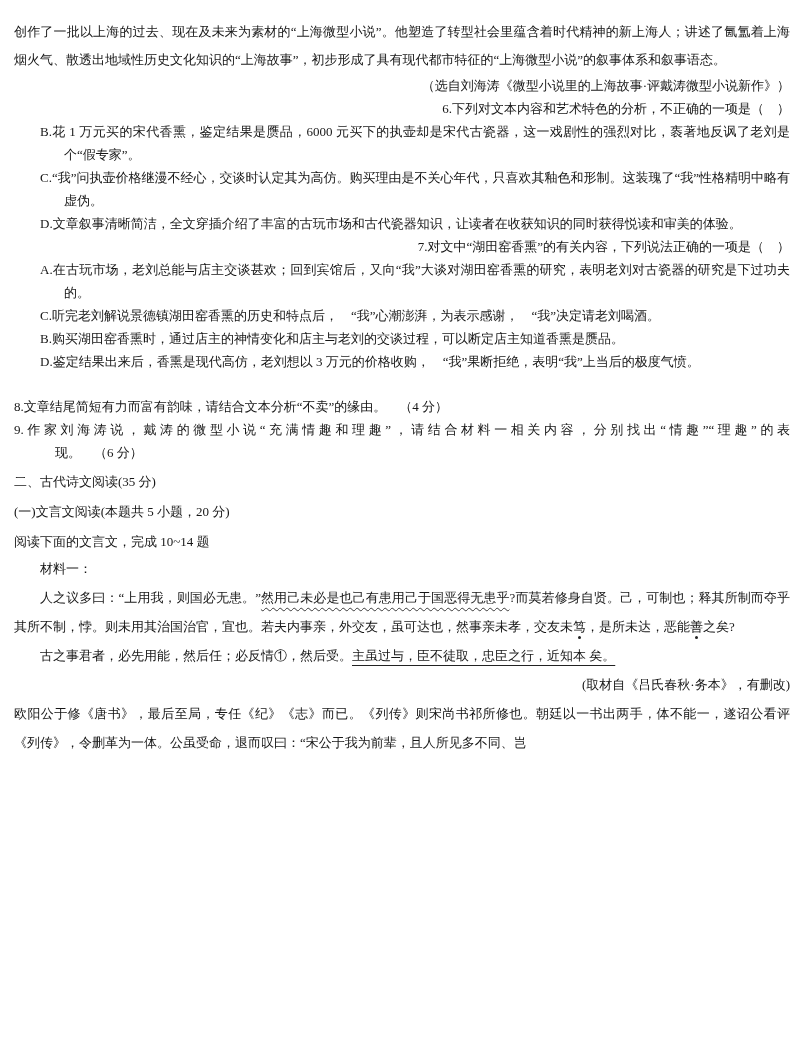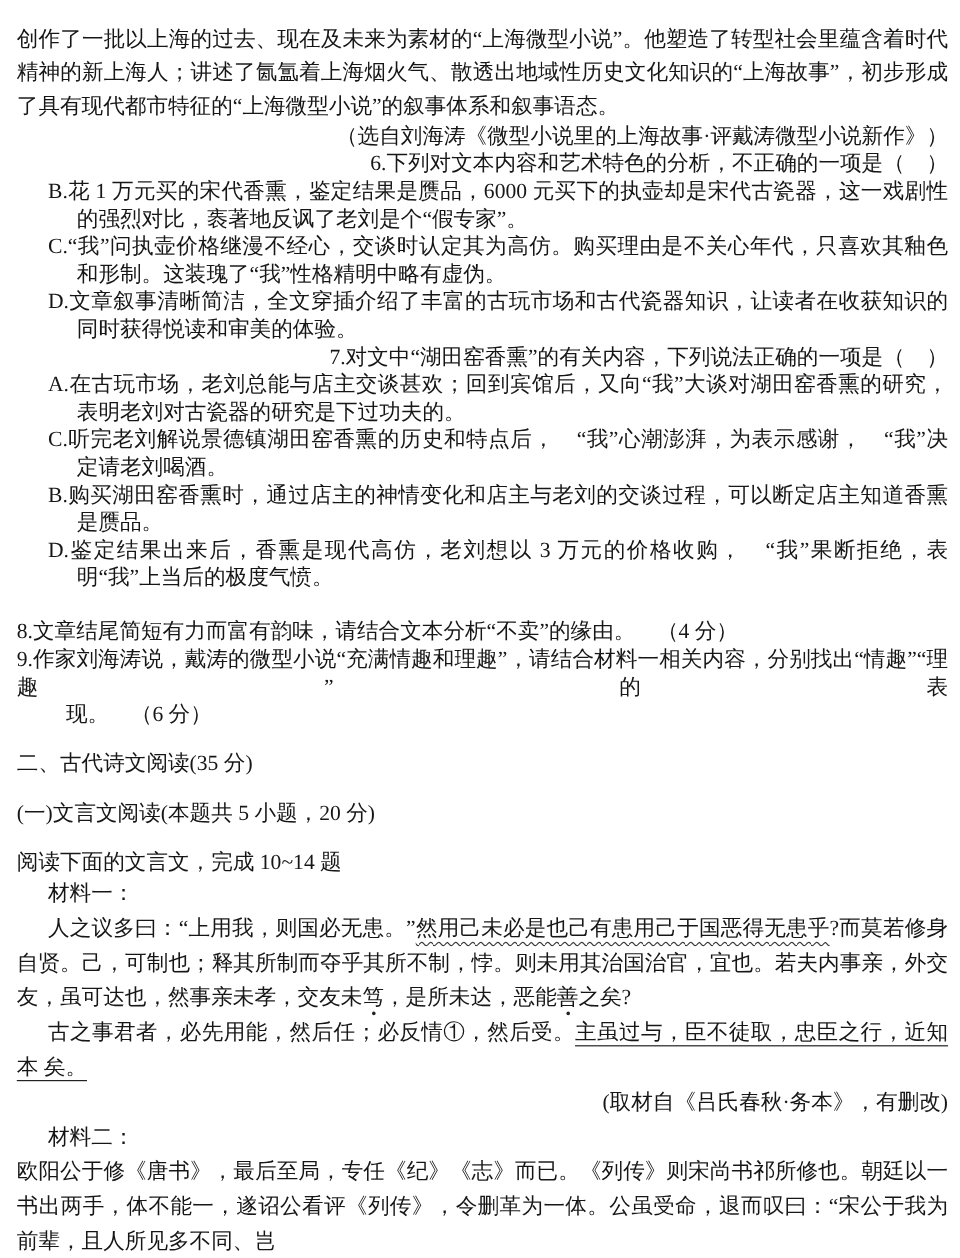--- a/index.html
+++ b/index.html
@@ -1,31 +1,31 @@
 <!DOCTYPE html>
 <html><head>
 <meta charset="utf-8">
 <style>
   html,body{margin:0;padding:0;background:#ffffff;}
   body{
     width:800px;height:1048px;overflow:hidden;
     color:#161616;
     font-family:"Liberation Serif","DejaVu Serif",serif;
   }
-  .doc{padding:18px 10px 0 14px;font-size:18px;}
+  .doc{padding:18px 10px 0 14px;font-size:13px;}
   .intro-para{text-align:justify;line-height:28px;}
   .attr1{text-align:right;line-height:23px;}
   .attr2{text-align:right;line-height:29px;}
   .stem{line-height:23px;text-align:right;}
   .opt{line-height:23px;text-align:justify;margin-left:26px;padding-left:24px;text-indent:-24px;}
   .qline{line-height:23px;text-align:justify;}
   .just-all{text-align:justify;text-align-last:justify;}
   .q9l2{margin-left:41px;}
   .q8{margin-top:22px;}
-  .sec{line-height:24px;margin-top:17px;}
+  .sec{line-height:24px;margin-top:6px;}
   .label-ind{margin-left:26px;}
   .classical{line-height:29px;text-align:justify;}
   .ind{text-indent:26px;}
   .u-wavy{text-decoration:underline;text-decoration-style:wavy;text-decoration-thickness:1px;text-underline-offset:5px;text-decoration-color:#3a3a3a;}
   .u-line{text-decoration:underline;text-decoration-style:solid;text-decoration-thickness:1px;text-underline-offset:5px;text-decoration-color:#222;}
   .em-dot{position:relative;}
   .em-dot::after{content:"";position:absolute;left:50%;bottom:-5px;width:3px;height:3px;margin-left:-1.5px;border-radius:50%;background:#222;}
 </style>
 </head>
 <body>
@@ -51,16 +51,15 @@
   <div class="qline q9l2">现。　（6 分）</div>
 
   <div class="sec">二、古代诗文阅读(35 分)</div>
   <div class="sec">(一)文言文阅读(本题共 5 小题，20 分)</div>
   <div class="sec">阅读下面的文言文，完成 10~14 题</div>
 
   <div class="classical label-ind">材料一：</div>
   <div class="classical ind"><span>人之议多曰：“上用我，则国必无患。”</span><span class="u-wavy">然用己未必是也己有患用己于国恶得无患乎</span><span>?而莫若修身自贤。己，可制也；释其所制而夺乎其所不制，悖。则未用其治国治官，宜也。若夫内事亲，外交友，虽可达也，然事亲未孝，交友未</span><span class="em-dot">笃</span><span>，是所未达，恶能</span><span class="em-dot">善</span><span>之矣?</span></div>
   <div class="classical ind"><span>古之事君者，必先用能，然后任；必反情①，然后受。</span><span class="u-line">主虽过与，臣不徒取，忠臣之行，近知本 矣。</span></div>
   <div class="attr2">(取材自《吕氏春秋·务本》，有删改)</div>
-  <div class="classical label-ind">材料二：</div>
   <div class="classical"><span>欧阳公于修《唐书》，最后至局，专任《纪》《志》而已。《列传》则宋尚书祁所修也。朝廷以一书出两手，体不能一，遂诏公看评《列传》，令删革为一体。公虽受命，退而叹曰：“宋公于我为前辈，且人所见多不同、岂</span></div>
 
 </div>
 
 </body></html>

